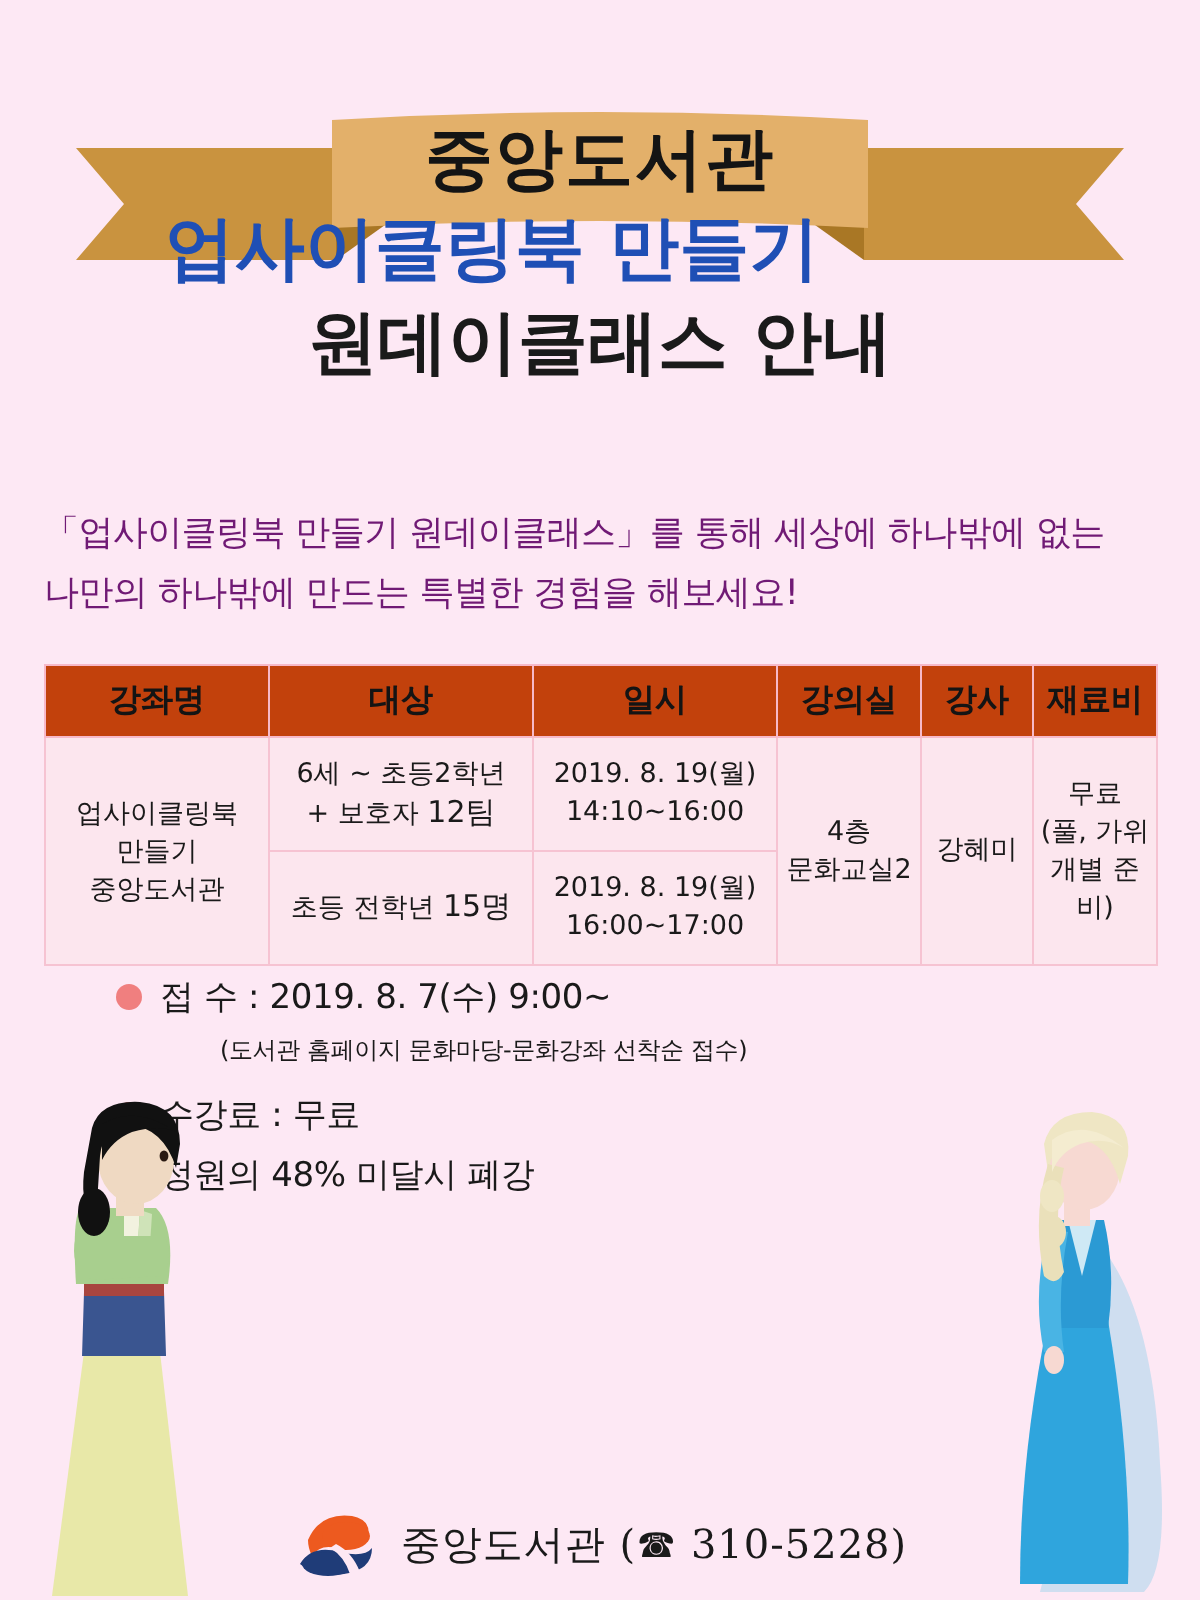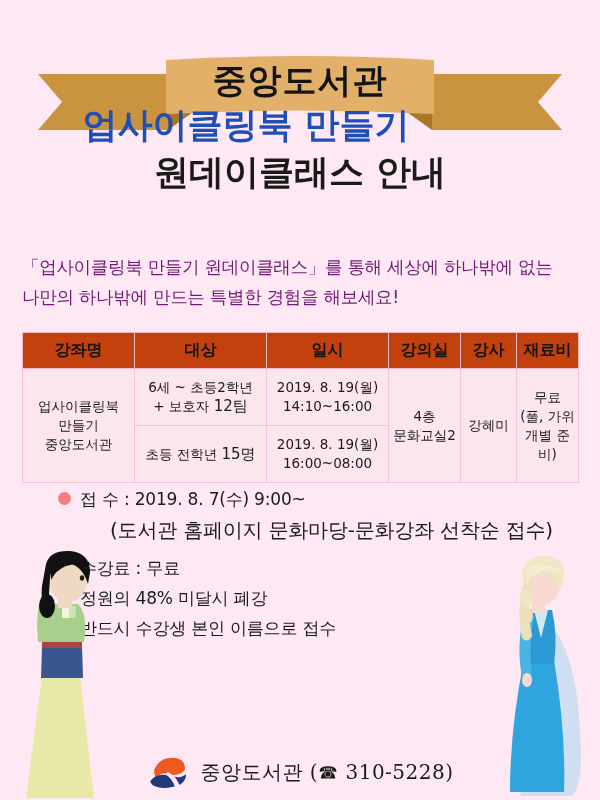--- a/index.html
+++ b/index.html
@@ -138,21 +138,21 @@
     margin-right: 9px;
   }
   .bullet-text {
     font-size: 17px;
     color: #1a1a1a;
     line-height: 24px;
     letter-spacing: -0.2px;
     white-space: nowrap;
   }
   .sub-note {
-    font-size: 20px;
+    font-size: 12px;
     color: #1a1a1a;
     margin: 2px 0 8px 52px;
     letter-spacing: -0.2px;
     white-space: nowrap;
   }
   .gap-after { margin-bottom: 12px; }
 
   
   .footer {
     position: absolute;
@@ -261,21 +261,21 @@
             <span>(풀, 가위</span><br>
             <span>개별 준비)</span>
           </td>
         </tr>
         <tr>
           <td class="two-line">
             <span>초등 전학년 </span><span class="b">15명</span>
           </td>
           <td class="two-line">
             <span>2019. 8. 19(월)</span><br>
-            <span>16:00~08:00</span>
+            <span>16:00~17:00</span>
           </td>
         </tr>
       </tbody>
     </table>
   </div>
 
   <div class="bullets">
     <div class="bullet-row">
       <span class="dot"></span>
       <span class="bullet-text">접  수 : 2019. 8. 7(수) 9:00~</span>
@@ -285,21 +285,20 @@
     <div class="bullet-row">
       <span class="dot"></span>
       <span class="bullet-text">수강료 : 무료</span>
     </div>
     <div class="bullet-row">
       <span class="dot"></span>
       <span class="bullet-text">정원의 48% 미달시 폐강</span>
     </div>
     <div class="bullet-row">
       <span class="dot"></span>
-      <span class="bullet-text">반드시 수강생 본인 이름으로 접수</span>
     </div>
   </div>
 
   <svg class="char-left" viewBox="0 0 110 252">
 
     <path d="M36,128 L74,128 L88,250 L20,250 Z" fill="#e8e8a8"></path>
 
     <path d="M36,98 L76,98 L77,130 L35,130 Z" fill="#3a5590"></path>
     <path d="M36,92 L76,92 L76,100 L36,100 Z" fill="#a8453f"></path>
 

